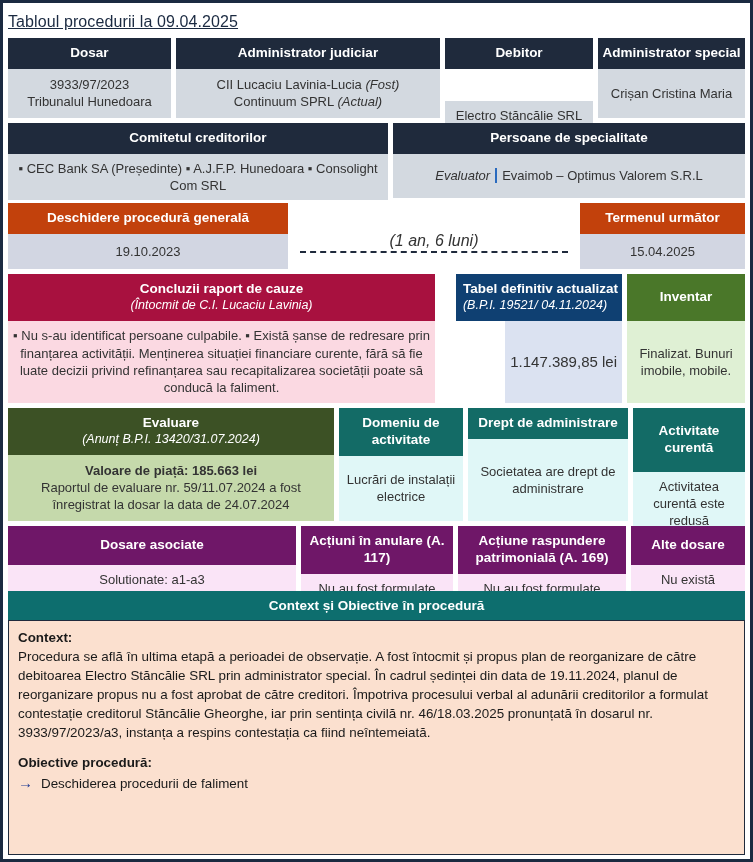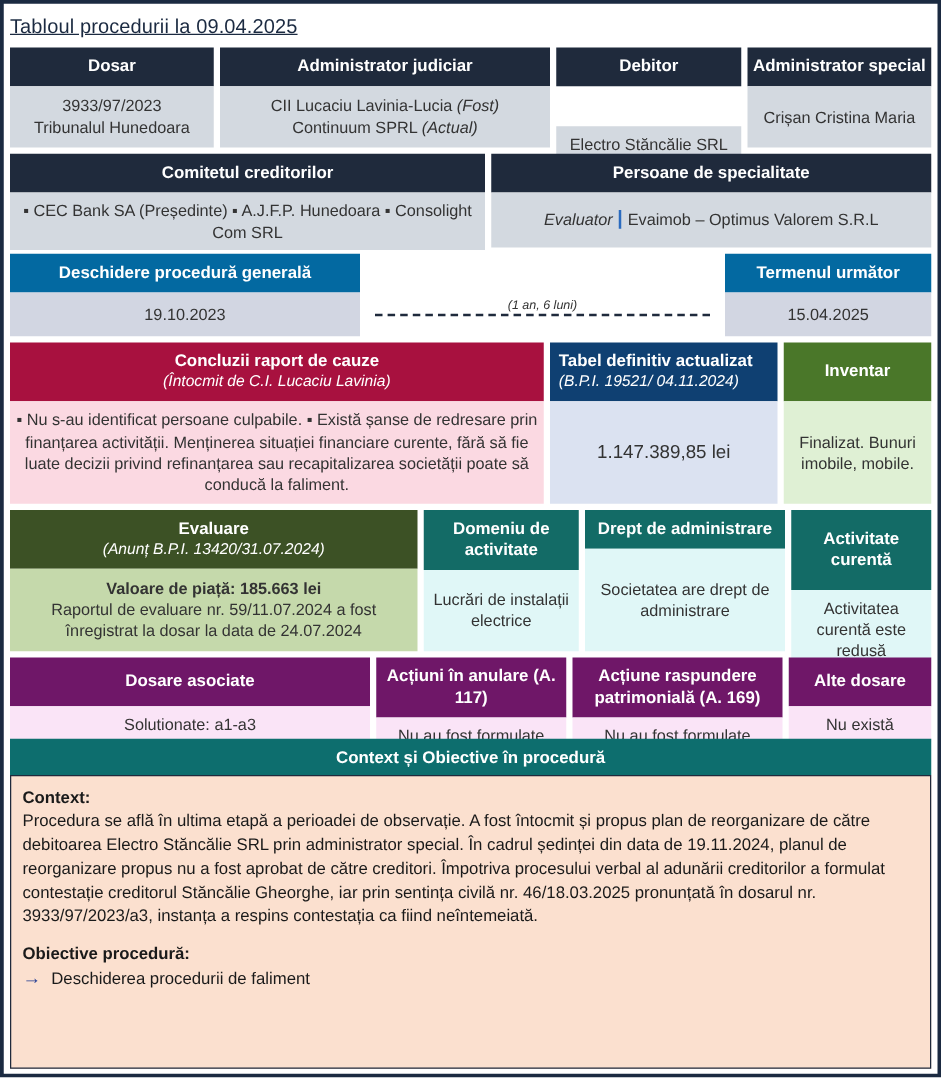--- a/index.html
+++ b/index.html
@@ -49,21 +49,21 @@
     flex-direction: column;
     justify-content: center;
   }
   .hd .sub { font-style: italic; font-weight: normal; display: block; font-size: 12.5px; }
   .it { font-style: italic; }
   .bold { font-weight: bold; }
 
   
   .navy   { background: #1f2a3c; }
   .navy-b { background: #d3d9e0; }
-  .purple  { background: #0369a1; }
+  .purple  { background: #c2410c; }
   .purple-b{ background: #d2d6e2; }
   .crimson { background: #a8113f; }
   .crimson-b { background: #fbd9e2; }
   .blue    { background: #0f4072; }
   .blue-b  { background: #dbe2f1; }
   .green   { background: #4a7729; }
   .green-b { background: #dff0d4; }
   .dgreen  { background: #3c5125; }
   .dgreen-b{ background: #c5d9ab; }
   .teal    { background: #136b66; }
@@ -76,21 +76,21 @@
     flex: 1;
     position: relative;
     display: flex;
     flex-direction: column;
     align-items: center;
     justify-content: flex-end;
     padding-bottom: 2px;
   }
   .timeline .lbl {
     font-style: italic;
-    font-size: 10px;
+    font-size: 16px;
     color: #333;
     margin-bottom: 1px;
   }
   .timeline .dash {
     width: 92%;
     border-top: 2.5px dashed #1f2a3c;
     height: 0;
     margin-bottom: 14px;
   }
 
@@ -204,21 +204,21 @@
 
   <div class="row" style="height:129px;">
     <div class="card" style="width:427px;">
       <div class="hd crimson">
         <span>Concluzii raport de cauze</span>
         <span class="sub">(Întocmit de C.I. Lucaciu Lavinia)</span>
       </div>
       <div class="bd crimson-b">▪ Nu s-au identificat persoane culpabile. ▪ Există șanse de redresare prin finanțarea activității. Menținerea situației financiare curente, fără să fie luate decizii privind refinanțarea sau recapitalizarea societății poate să conducă la faliment.</div>
     </div>
     <div class="gap"></div>
-    <div class="card" style="width:182px;">
+    <div class="card" style="width:182px;align-items:flex-end;">
       <div class="hd blue" style="text-align:left;padding-left:7px;">
         <span>Tabel definitiv actualizat</span>
         <span class="sub">(B.P.I. 19521/ 04.11.2024)</span>
       </div>
       <div class="bd blue-b" style="font-size:15px;">1.147.389,85 lei</div>
     </div>
     <div class="gap"></div>
     <div class="card" style="flex:1;">
       <div class="hd green" style="padding:15px 4px;">Inventar</div>
       <div class="bd green-b">Finalizat. Bunuri imobile, mobile.</div>

